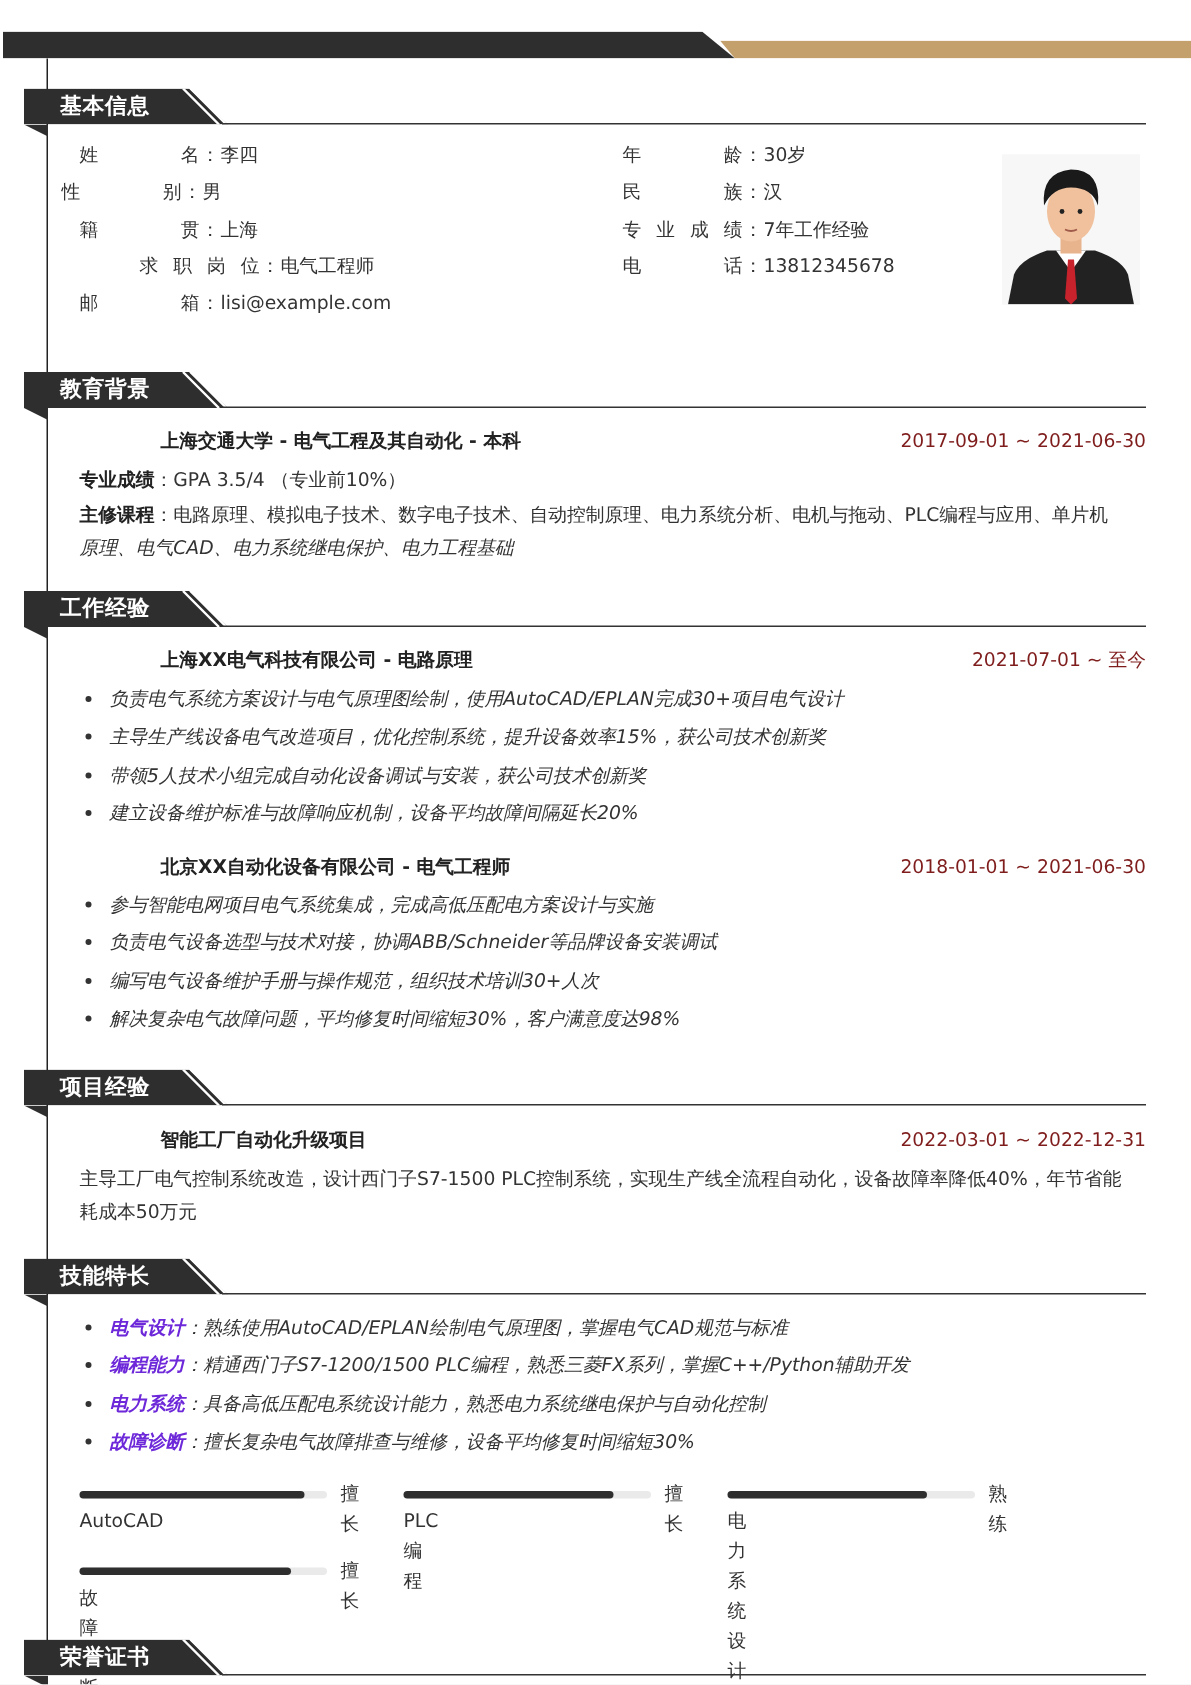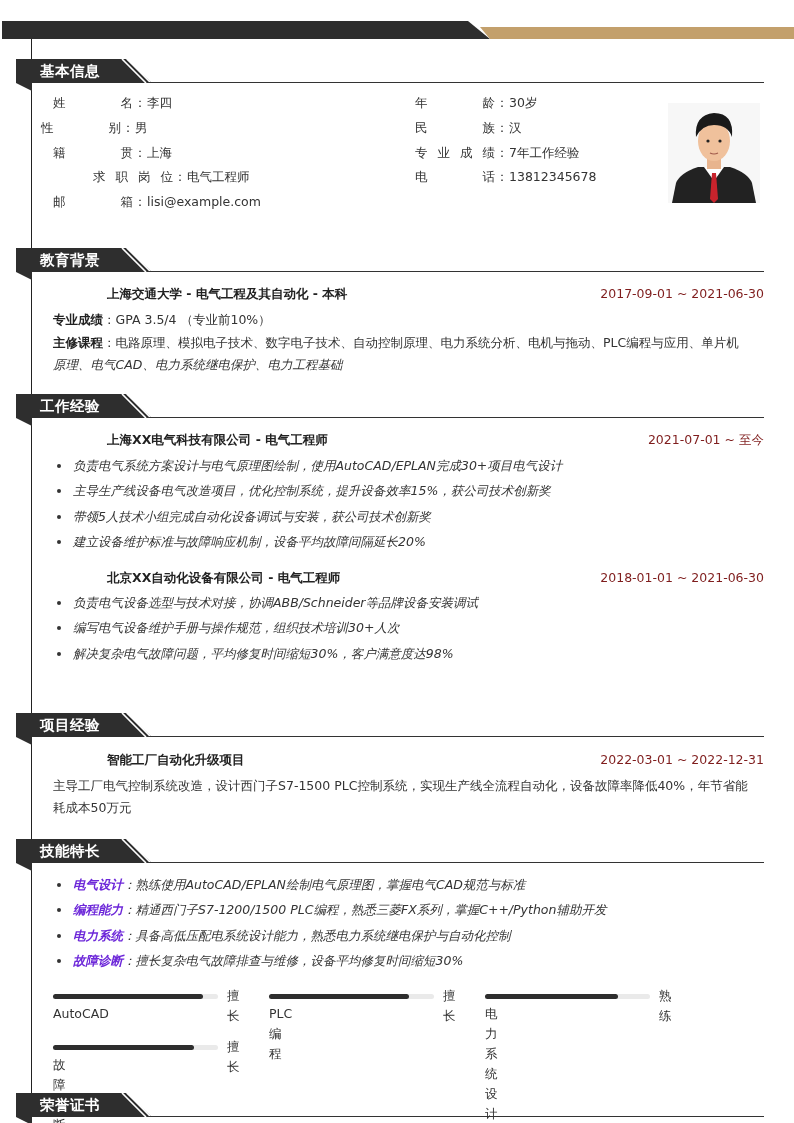--- a/index.html
+++ b/index.html
@@ -123,34 +123,35 @@
       <div class="sec-tab"></div>
       <div class="sec-tab-fold"></div>
       <svg class="sec-stripes" viewBox="0 0 40 24">
           <path d="M8 0 L32 24 M13 0 L37 24" stroke="#fff" stroke-width="1.6"></path>
         </svg>
       <div class="sec-title">工作经验</div>
       <div class="sec-rule"></div>
     </div>
     <div class="body" style="top:36px;">
       <div class="row-head" style="top:0;">
-        <span class="t">上海XX电气科技有限公司 - 电气工程师</span>
+        <span class="t">上海XX电气科技有限公司 - 电路原理</span>
         <span class="d">2021-07-01 ~ 至今</span>
       </div>
       <ul class="bullets" style="top:23px;">
         <li>负责电气系统方案设计与电气原理图绘制，使用AutoCAD/EPLAN完成30+项目电气设计</li>
         <li>主导生产线设备电气改造项目，优化控制系统，提升设备效率15%，获公司技术创新奖</li>
         <li>带领5人技术小组完成自动化设备调试与安装，获公司技术创新奖</li>
         <li>建立设备维护标准与故障响应机制，设备平均故障间隔延长20%</li>
       </ul>
       <div class="row-head" style="top:138px;">
         <span class="t">北京XX自动化设备有限公司 - 电气工程师</span>
         <span class="d">2018-01-01 ~ 2021-06-30</span>
       </div>
       <ul class="bullets" style="top:160px;">
+        <li>参与智能电网项目电气系统集成，完成高低压配电方案设计与实施</li>
         <li>负责电气设备选型与技术对接，协调ABB/Schneider等品牌设备安装调试</li>
         <li>编写电气设备维护手册与操作规范，组织技术培训30+人次</li>
         <li>解决复杂电气故障问题，平均修复时间缩短30%，客户满意度达98%</li>
       </ul>
     </div>
   </div>
 
   <div class="section" style="top:713px;">
     <div class="sec-head">
       <div class="sec-tab"></div>

